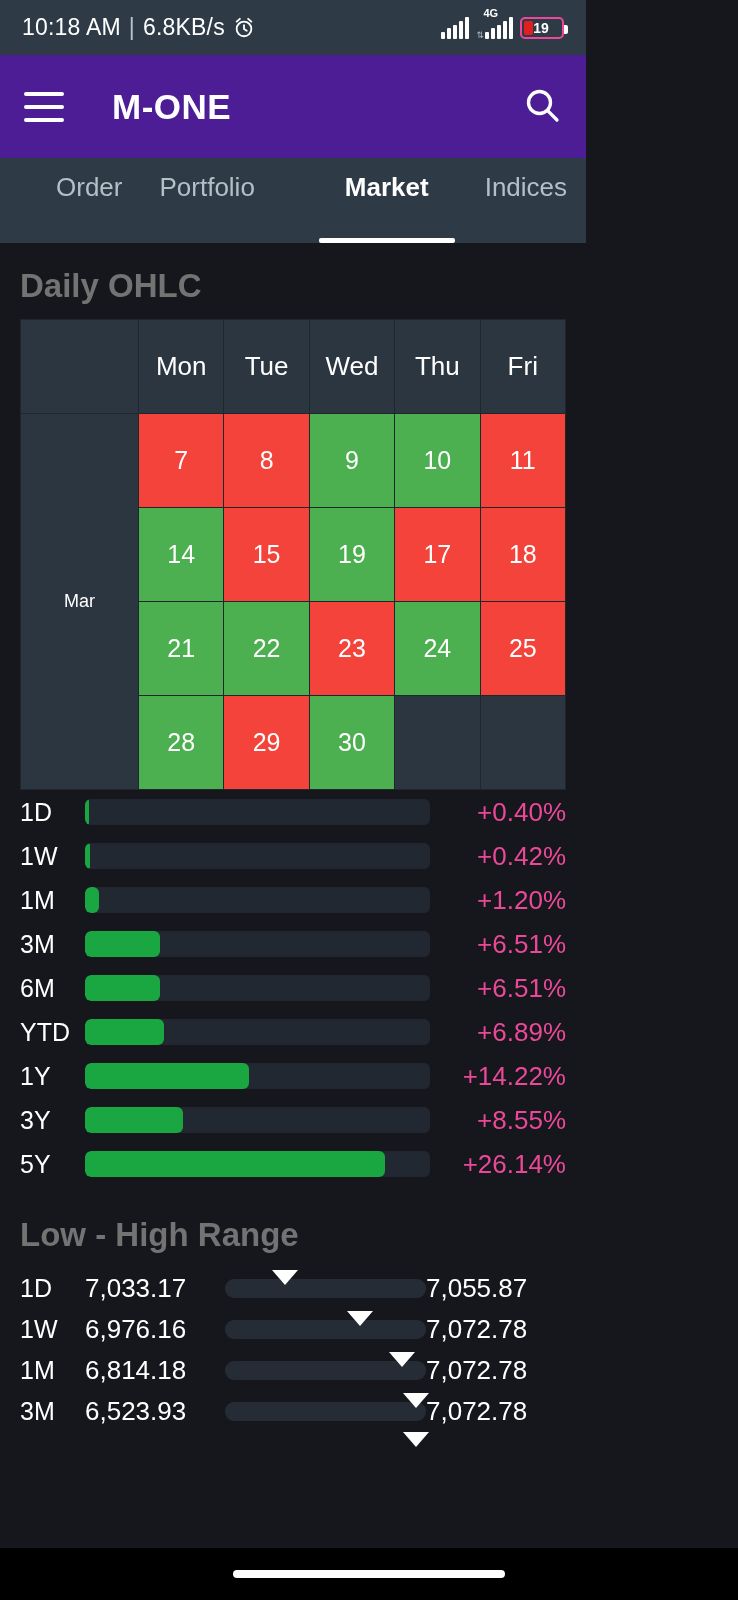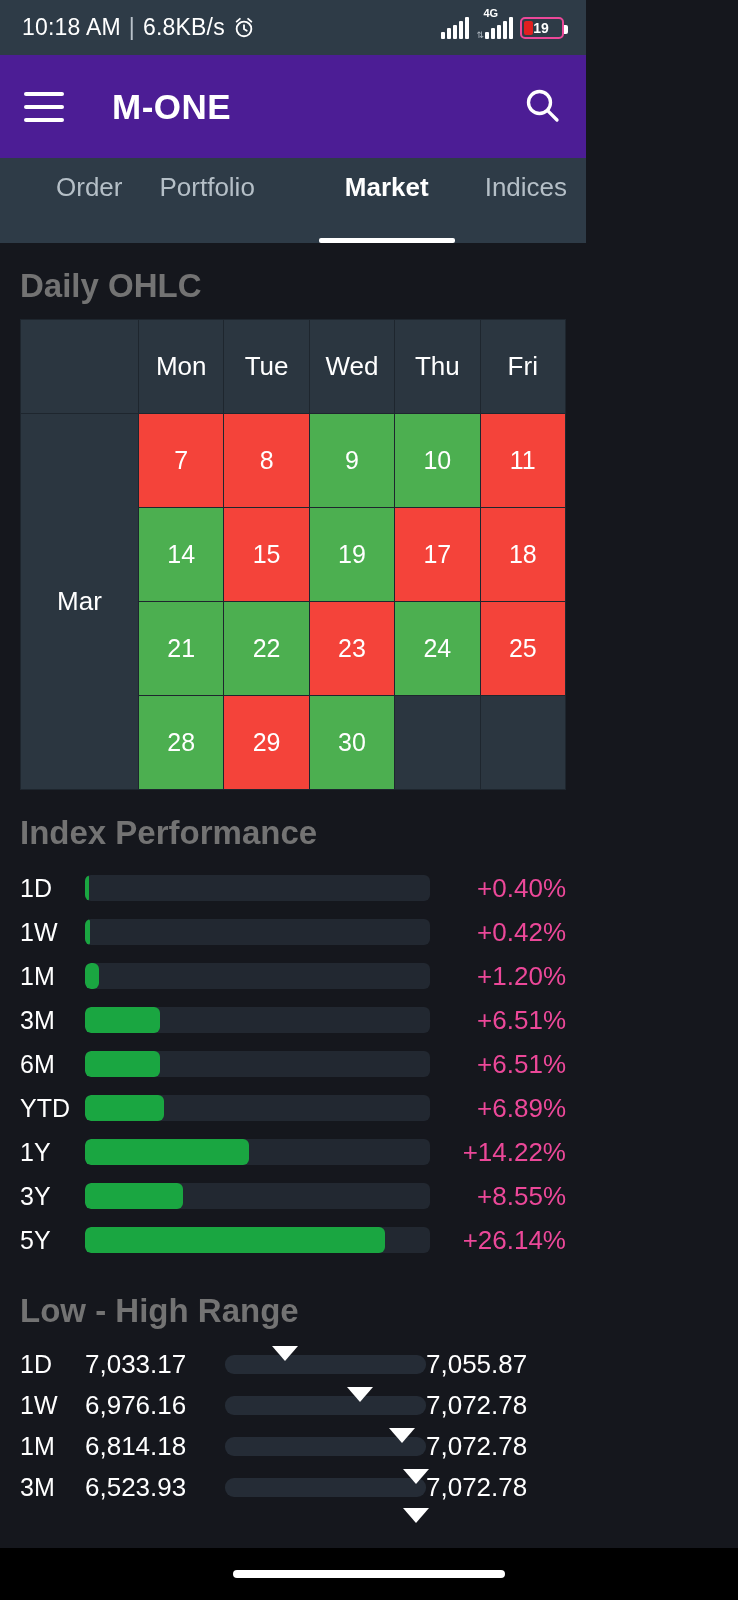--- a/index.html
+++ b/index.html
@@ -55,21 +55,21 @@
 
   
   .sec-title { color:#737373; font-size:33px; font-weight:700; padding:24px 0 14px 20px; }
 
   
   .ohlc-wrap { padding:0 20px; }
   .ohlc { width:100%; border-collapse:collapse; background:#2b3640; table-layout:fixed; }
   .ohlc td, .ohlc th { border:1px solid #1e262e; height:94px; text-align:center; vertical-align:middle; }
   .ohlc th { color:#fff; font-size:26px; font-weight:400; background:#2b3640; }
   .ohlc .corner { width:118px; background:#2b3640; }
-  .ohlc .monthcell { color:#fff; font-size:26px; background:#2b3640; }
+  .ohlc .monthcell { color:#fff; font-size:18px; background:#2b3640; }
   .cell { color:#fff; font-size:25px; }
   .cell.up { background:#4caf50; }
   .cell.down { background:#f4433a; }
   .cell.empty { background:#2b3640; }
 
   
   .perf-list { padding:0 20px 0 20px; }
   .perf-row { display:flex; align-items:center; height:44px; margin-bottom:0; }
   .perf-label { width:65px; color:#fff; font-size:25px; }
   .perf-track { flex:1; height:26px; background:#222831; border-radius:6px; overflow:hidden; position:relative; }
@@ -208,21 +208,20 @@
             <td class="cell up">28</td>
             <td class="cell down">29</td>
             <td class="cell up">30</td>
             <td class="cell empty"></td>
             <td class="cell empty"></td>
           </tr>
         </tbody>
     </table>
   </div>
 
-  <div class="sec-title">Index Performance</div>
   <div class="perf-list">
       <div class="perf-row">
         <div class="perf-label">1D</div>
         <div class="perf-track">
           <div class="perf-fill" style="width:1.3%"></div>
         </div>
         <div class="perf-val">+0.40%</div>
       </div>
       <div class="perf-row">
         <div class="perf-label">1W</div>

